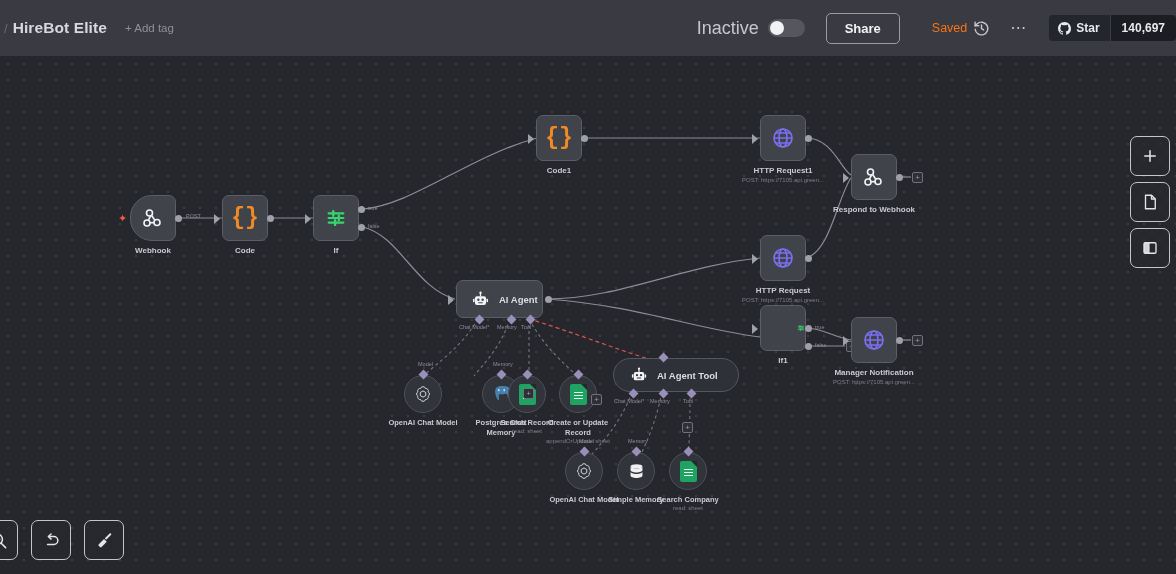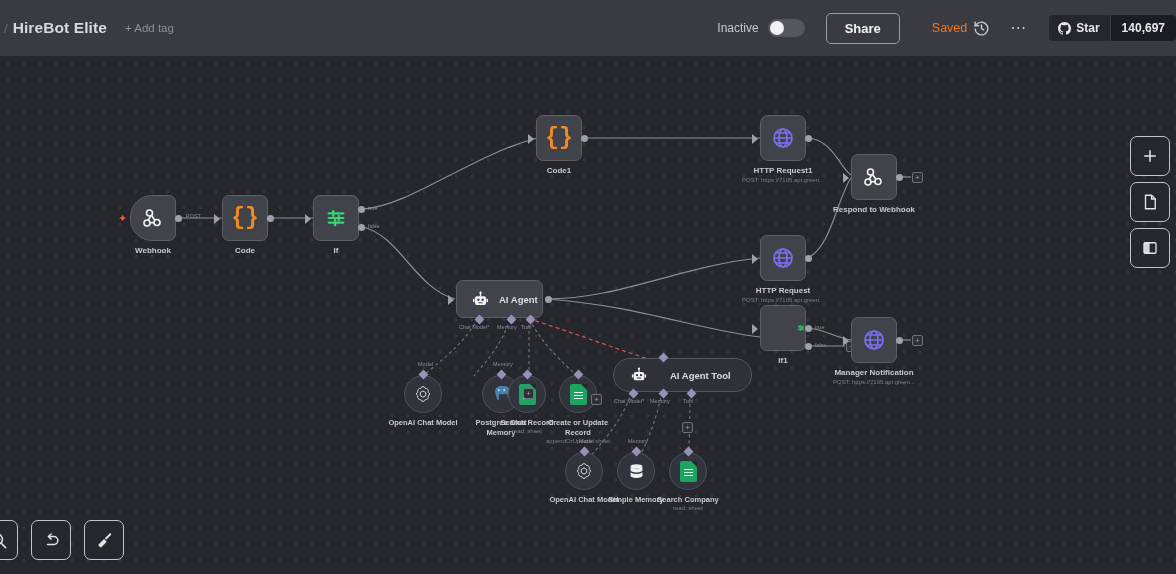--- a/index.html
+++ b/index.html
@@ -22,21 +22,21 @@
   .hdr-slash { color: #6b6c74; font-size: 13px; margin-right: 5px; }
   .wf-title {
     color: #d8d9de; font-size: 15.5px; font-weight: bold; letter-spacing: .1px;
   }
   .add-tag {
     color: #8e8f98; font-size: 11.5px; margin-left: 18px; cursor: pointer;
   }
   .hdr-right {
     margin-left: auto; display: flex; align-items: center; height: 56px;
   }
-  .active-label { color: #c6c7cd; font-size: 12px; margin-right: 9px; }
+  .active-label { color: #c6c7cd; font-size: 18px; margin-right: 9px; }
   .toggle {
     width: 37px; height: 18px; border-radius: 9px; background: #55565e;
     position: relative; cursor: pointer; margin-right: 21px;
   }
   .toggle .knob {
     position: absolute; left: 2px; top: 2px;
     width: 14px; height: 14px; border-radius: 50%; background: #f2f2f4;
   }
   .share-btn {
     border: 1px solid #9a9ba3; border-radius: 5px;
@@ -131,21 +131,21 @@
 
   
   .agent-node {
     position: absolute; background: #41434b; border: 1px solid #5c5e67;
     border-radius: 7px; display: flex; align-items: center; gap: 9px;
     padding: 0 4px 0 14px; height: 38px; z-index: 6;
   }
   .agent-node .nm { color: #dcdde2; font-size: 9.5px; font-weight: bold; white-space: nowrap;}
   .agent-tool-node {
     position: absolute; background: #2f3138; border: 1px solid #55575f;
-    border-radius: 19px; display: flex; align-items: center; gap: 22px;
+    border-radius: 19px; display: flex; align-items: center; gap: 9px;
     padding: 0 20px 0 16px; height: 34px; z-index: 6;
   }
   .agent-tool-node .nm { color: #dcdde2; font-size: 9.5px; font-weight: bold; white-space: nowrap;}
 
   
   .subnode {
     position: absolute; width: 38px; height: 38px; border-radius: 50%;
     background: #32343b; border: 1px solid #4e5058;
     display: flex; align-items: center; justify-content: center; z-index: 6;
   }
@@ -342,21 +342,21 @@
       <div class="port-label" style="left:54px; top:27px;">false</div>
     </div>
 
     <div class="node node-sq" style="left:536px; top:59px;">
       <div class="port-arrow" style="left:-9px; top:18px;"></div>
       <span style="color:#f08a24; font-size:23px; font-weight:bold; font-family:'Liberation Mono',monospace;">{}</span>
       <div class="node-label">Code1</div>
       <div class="port" style="left:44px; top:19px;"></div>
     </div>
 
-    <div class="node node-sq" style="left:760px; top:59px;border-radius:8px;">
+    <div class="node node-sq" style="left:760px; top:59px;">
       <div class="port-arrow" style="left:-9px; top:18px;"></div>
       <svg width="24" height="24" viewBox="0 0 24 24" fill="none" stroke="#7a6ff0" stroke-width="1.7">
         <circle cx="12" cy="12" r="9"></circle>
           <ellipse cx="12" cy="12" rx="4" ry="9"></ellipse>
           <path d="M3 12h18M4.5 7h15M4.5 17h15"></path>
       </svg>
       <div class="node-label">HTTP Request1</div>
       <div class="node-sub">POST: https://7105.api.green...</div>
       <div class="port" style="left:44px; top:19px;"></div>
     </div>

